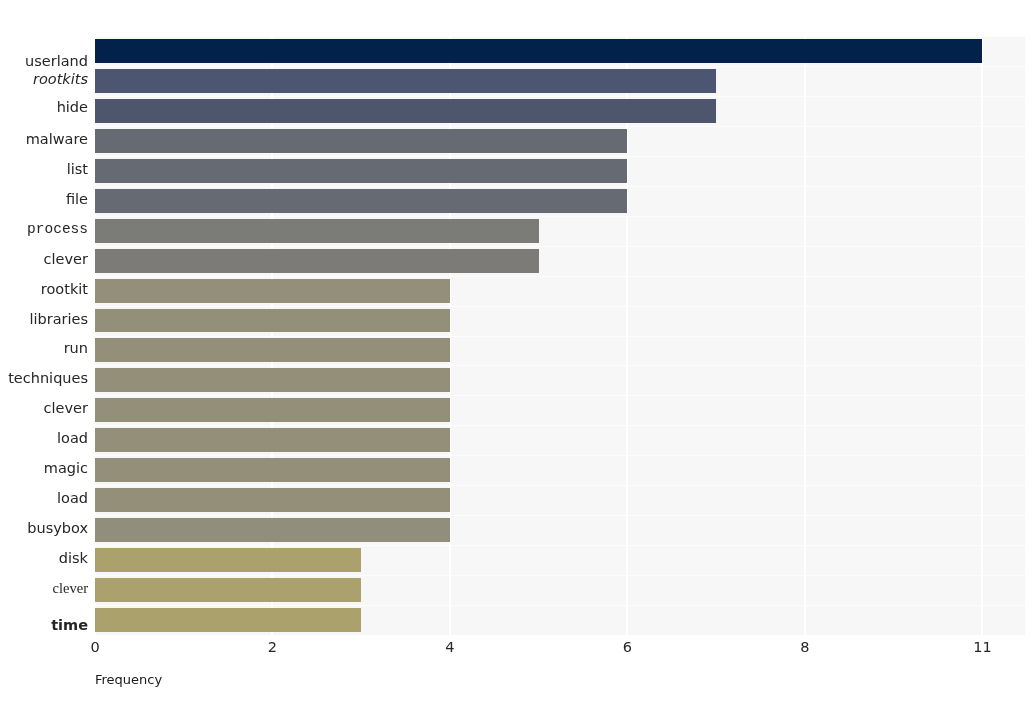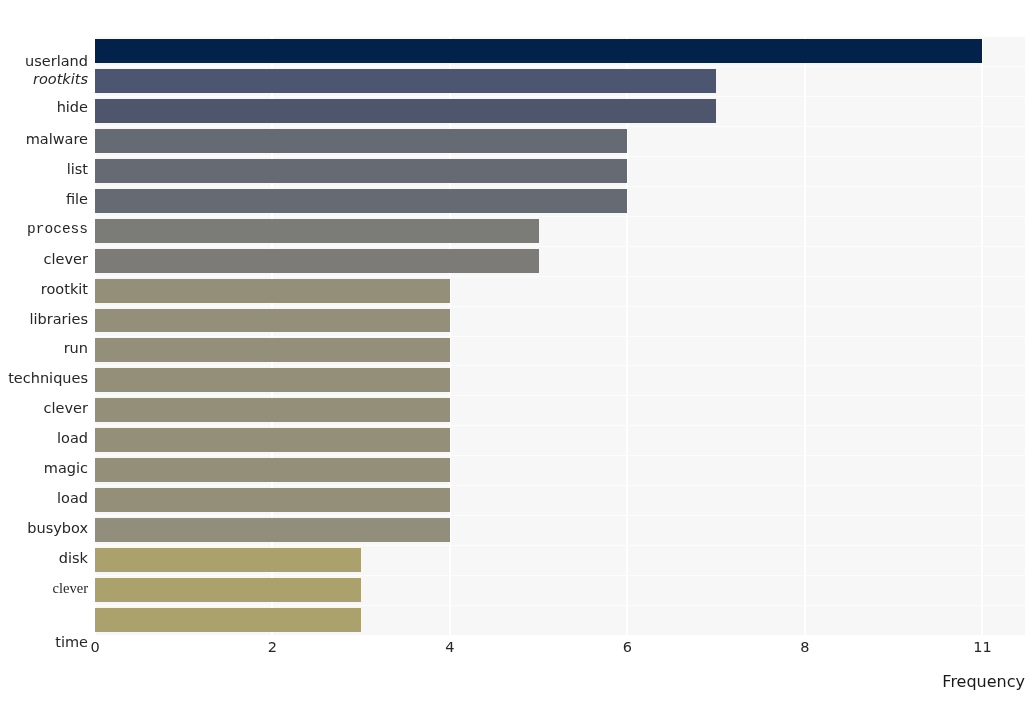--- a/index.html
+++ b/index.html
@@ -100,22 +100,22 @@
     transform: translateX(-50%);
     font-size: 14.5px;
     color: #262626;
     white-space: nowrap;
   }
   #xlabel {
     position: absolute;
     left: 95px;
     top: 672px;
     width: 930px;
-    text-align: right;
-    font-size: 16px;
+    text-align: left;
+    font-size: 13px;
     color: #1a1a1a;
   }
 </style>
 </head>
 <body>
 
 <div id="figure">
 
 
   <div id="plot-area">
@@ -225,21 +225,21 @@
       <div class="ytick" style="top: 274.525px;">libraries</div>
       <div class="ytick" style="top: 304.475px;">run</div>
       <div class="ytick" style="top: 334.425px;">techniques</div>
       <div class="ytick" style="top: 364.375px;">clever</div>
       <div class="ytick" style="top: 394.325px;">load</div>
       <div class="ytick" style="top: 424.275px;">magic</div>
       <div class="ytick" style="top: 454.225px;">load</div>
       <div class="ytick" style="top: 484.175px;">busybox</div>
       <div class="ytick" style="top: 514.125px;">disk</div>
       <div class="ytick" style="top: 544.075px; font-family: Liberation Serif, serif;">clever</div>
-      <div class="ytick" style="top: 598px;">time</div>
+      <div class="ytick" style="top: 581px; font-weight: bold;">time</div>
     </div>
   <div id="xtick-layer">
       <div class="xtick" style="left: 95px;">0</div>
       <div class="xtick" style="left: 272.481px;">2</div>
       <div class="xtick" style="left: 449.962px;">4</div>
       <div class="xtick" style="left: 627.443px;">6</div>
       <div class="xtick" style="left: 804.924px;">8</div>
       <div class="xtick" style="left: 982.405px;">11</div>
     </div>
 

